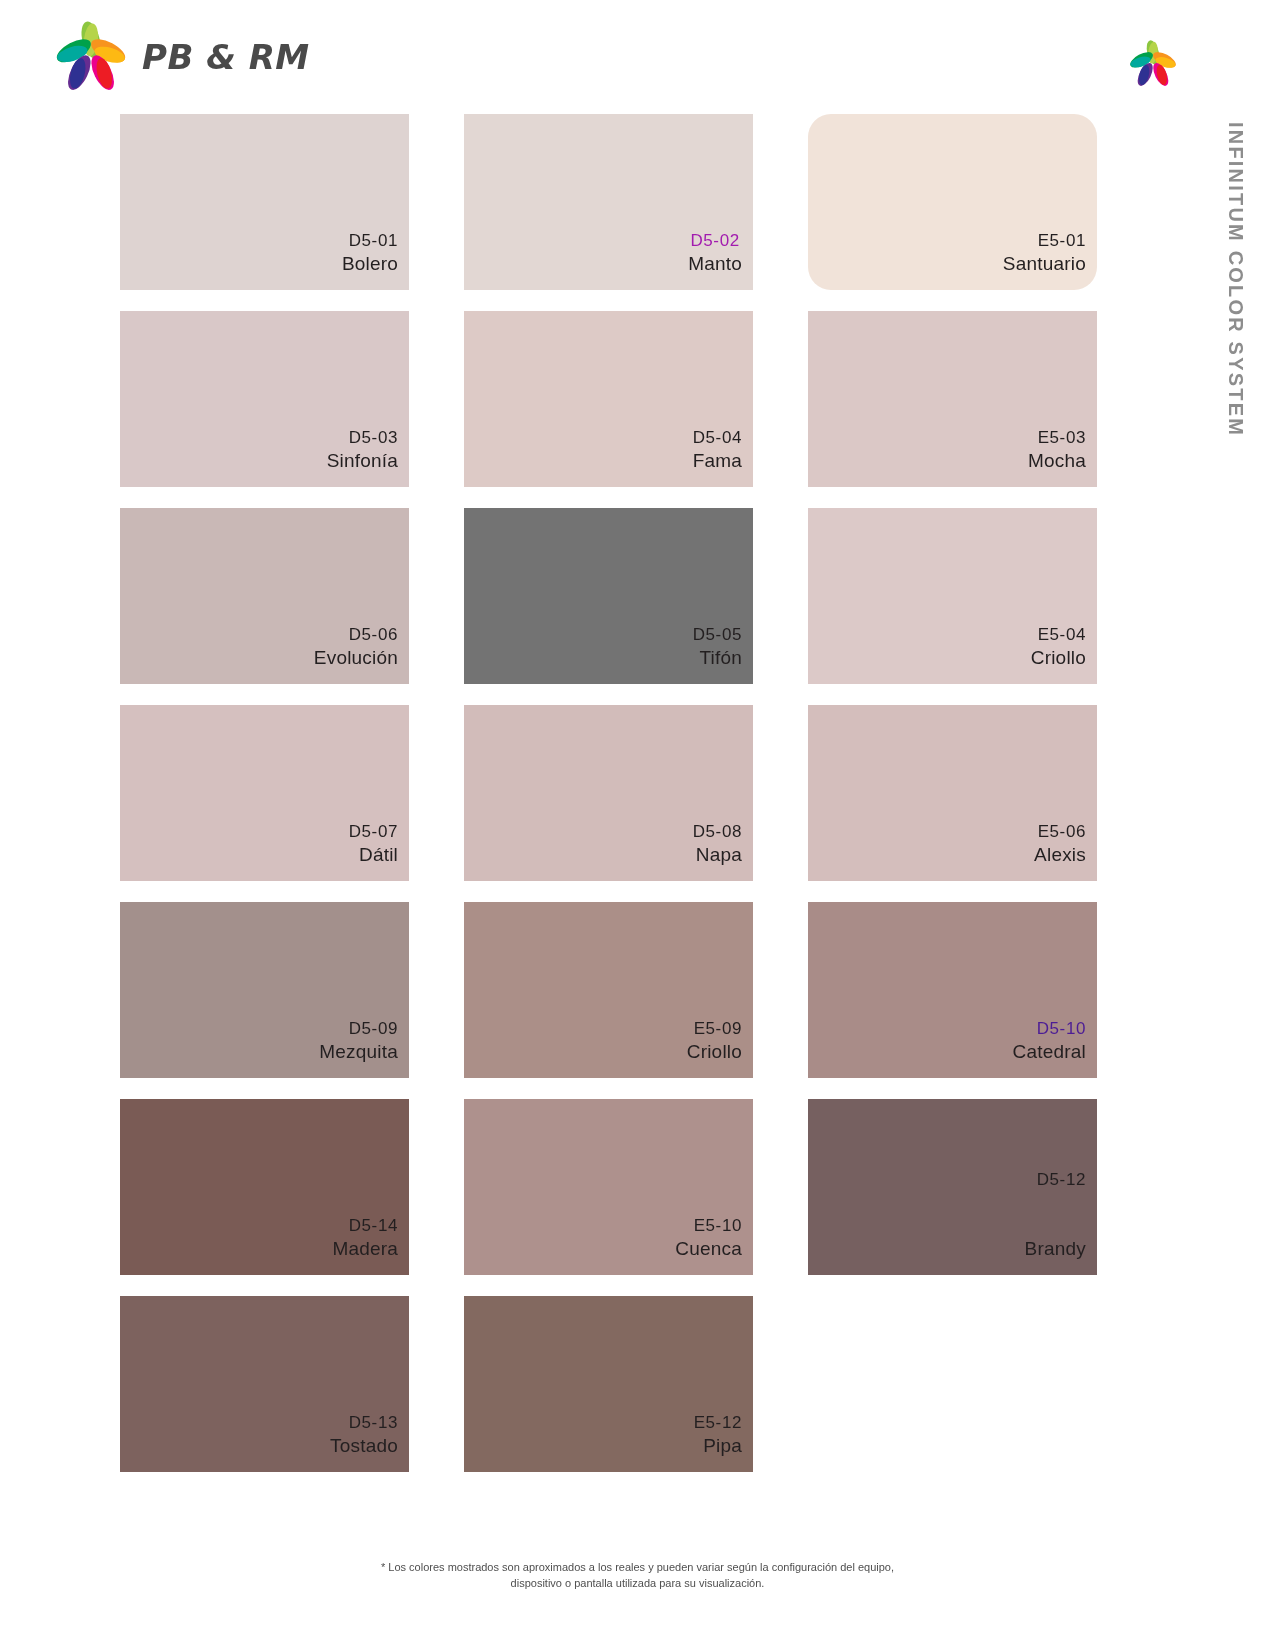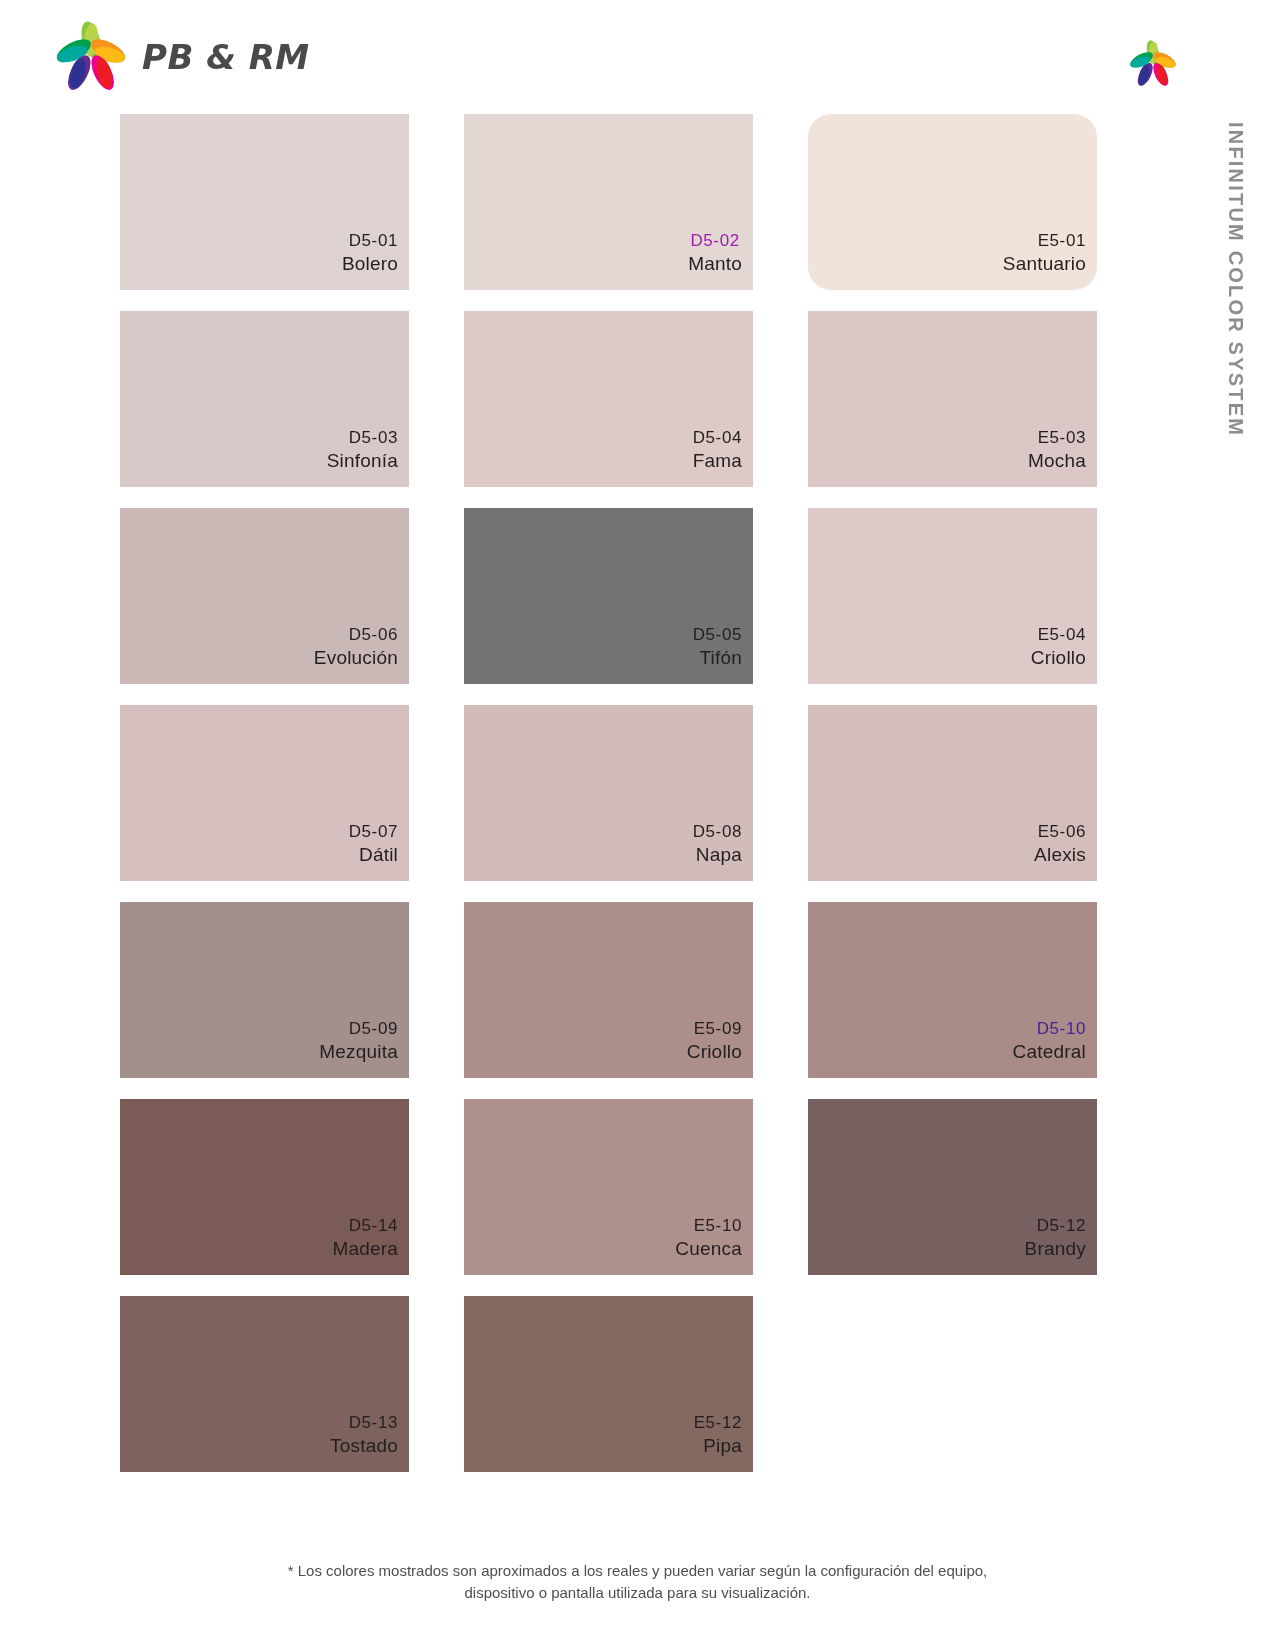--- a/index.html
+++ b/index.html
@@ -114,21 +114,21 @@
   }
 
   
   .footnote {
     position: absolute;
     left: 0;
     top: 1560px;
     width: 1275px;
     text-align: center;
     font-family: "Liberation Sans", sans-serif;
-    font-size: 15px;
+    font-size: 11px;
     color: #4f4f4f;
     line-height: 1.45;
   }
   .footnote .line { display: block; }
 </style>
 </head>
 <body>
 
 <div class="header">
 
@@ -273,21 +273,21 @@
     </div>
     <div class="swatch" style="background: rgb(174, 145, 141);">
       <div class="swatch-labels">
         <div class="swatch-code" style="color: rgb(35, 31, 32);">E5-10</div>
         <div class="swatch-name" style="color: rgb(35, 31, 32); text-align: right;">Cuenca</div>
       </div>
     </div>
     <div class="swatch" style="background: rgb(118, 96, 96);">
       <div class="swatch-labels">
         <div class="swatch-code" style="color: rgb(35, 31, 32);">D5-12</div>
-        <div class="swatch-name" style="color: rgb(35, 31, 32);">Brandy</div>
+        <div class="swatch-name" style="color: rgb(35, 31, 32); margin-top: 46px;">Brandy</div>
       </div>
     </div>
     <div class="swatch" style="background: rgb(125, 98, 94);">
       <div class="swatch-labels">
         <div class="swatch-code" style="color: rgb(35, 31, 32);">D5-13</div>
         <div class="swatch-name" style="color: rgb(35, 31, 32);">Tostado</div>
       </div>
     </div>
     <div class="swatch" style="background: rgb(131, 105, 96);">
       <div class="swatch-labels">

